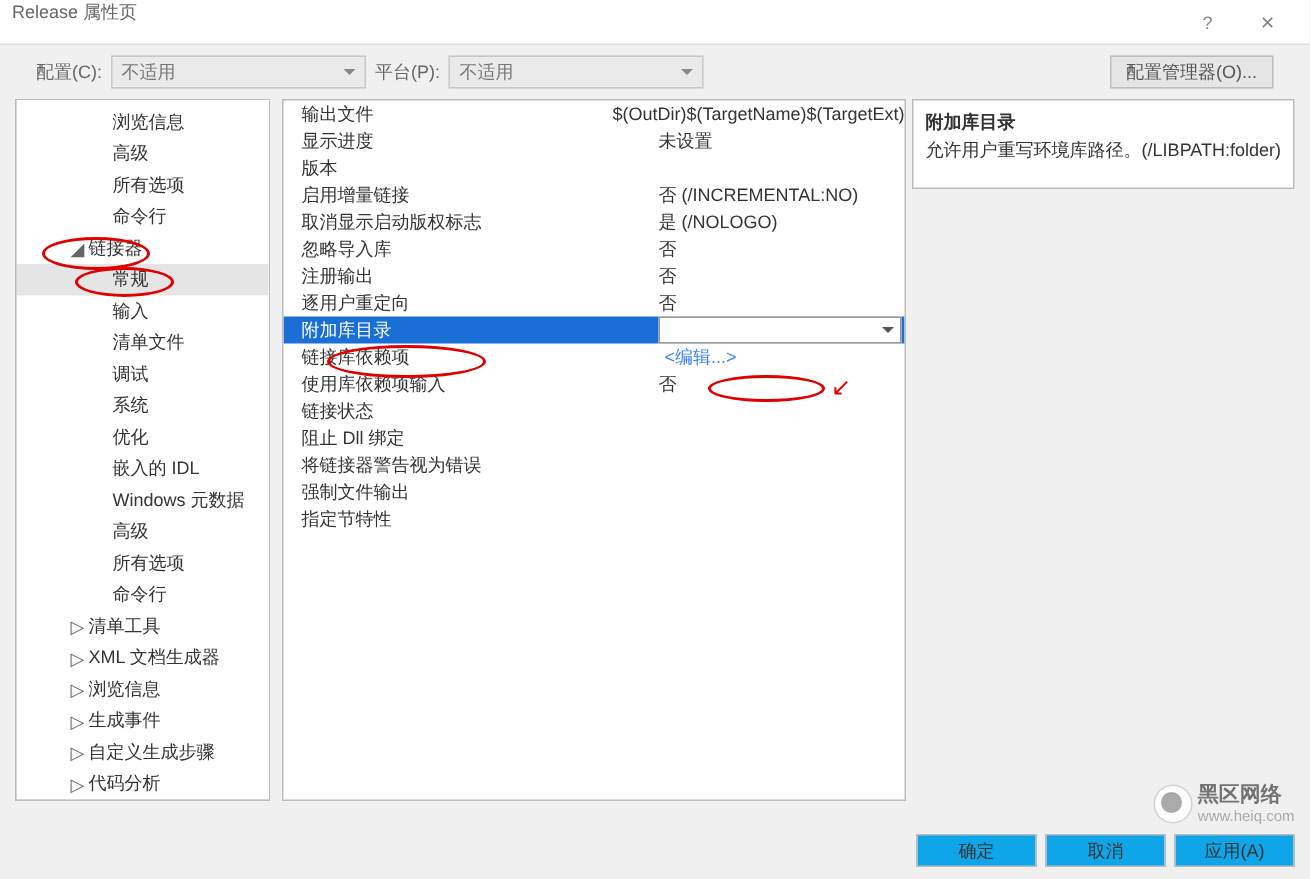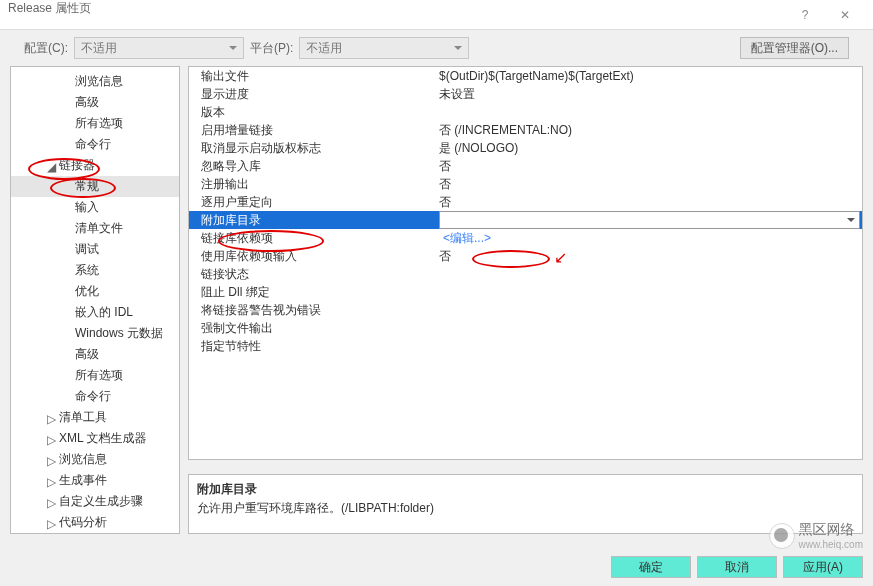--- a/index.html
+++ b/index.html
@@ -7,45 +7,45 @@
 .titlebar{height:30px;background:#fff;border-bottom:1px solid #ddd;display:flex;align-items:flex-start;padding:0 8px}
 .titlebar .title{flex:1;color:#666}
 .titlebar .btn{width:40px;height:30px;display:flex;align-items:center;justify-content:center;color:#888}
 .toolbar{height:36px;display:flex;align-items:center;padding:6px 24px;gap:6px;background:#f0f0f0}
 .toolbar label{color:#666}
 .toolbar .combo{flex:0 0 auto;height:22px;background:#eaeaea;border:1px solid #c8c8c8;color:#777;padding:2px 20px 2px 6px;position:relative;min-width:170px}
 .toolbar .combo::after{content:"";position:absolute;right:6px;top:8px;border:4px solid transparent;border-top-color:#888}
 .toolbar .cfg-btn{height:22px;padding:0 10px;background:#e6e6e6;border:1px solid #bcbcbc;color:#555;margin-left:auto}
 .main{display:flex;height:468px;padding:0 10px;gap:8px}
 .tree{width:170px;border:1px solid #bcbcbc;background:#fff;overflow:auto;padding:4px 0}
-.tree .node{padding:2px 6px;white-space:nowrap;cursor:default;display:flex;align-items:flex-end}
+.tree .node{padding:2px 6px;white-space:nowrap;cursor:default;display:flex;align-items:center}
 .tree .node .arrow{width:12px;display:inline-block;color:#666}
 .tree .node.sel{background:#e5e5e5}
 .tree .ind1{padding-left:36px}
 .tree .ind2{padding-left:52px}
-.right{flex:1;display:flex;flex-direction:column;gap:14px}
+.right{flex:1;display:flex;flex-direction:row;gap:4px}
 .grid{flex:1;border:1px solid #bcbcbc;background:#fff;overflow:auto;position:relative}
 .row{display:flex;height:18px;line-height:18px}
 .row .lab{width:250px;padding-left:12px}
 .row .val{flex:1}
 .row.sel{background:#1a6fd6;color:#fff}
 .row.sel .lab,.row.sel .val{color:#fff}
 .row .val.dd{border:1px solid #999;background:#fff;color:#333;position:relative;height:18px;margin-right:2px}
 .row .val.dd::after{content:"";position:absolute;right:4px;top:6px;border:4px solid transparent;border-top-color:#555}
 .row .val.edit{color:#3b82f6;padding-left:4px}
 .desc{border:1px solid #bcbcbc;background:#fff;padding:6px 8px;height:60px}
 .desc .h{font-weight:bold;margin-bottom:2px}
 .footer{position:absolute;bottom:8px;right:10px;display:flex;gap:6px}
-.footer button{width:80px;height:22px;background:#5eead4;border:1px solid #bcbcbc}
+.footer button{width:80px;height:22px;background:#0ea5e9;border:1px solid #bcbcbc}
 .circ{position:absolute;border:2px solid #e00000;border-radius:50%;pointer-events:none}
 .arrow-ann{position:absolute;color:#e00000;font-size:16px;pointer-events:none}
 .wm{position:absolute;right:10px;bottom:36px;display:flex;align-items:center;gap:4px;color:#888;opacity:.8}
 .wm .logo{width:26px;height:26px;border-radius:50%;background:#fff;border:1px solid #ccc;position:relative}
 .wm .logo::before{content:"";position:absolute;width:14px;height:14px;border-radius:50%;background:#999;left:4px;top:4px}
-.wm .t1{font-size:14px;font-weight:normal;color:#555}
+.wm .t1{font-size:14px;font-weight:bold;color:#555}
 .wm .t2{font-size:10px;color:#999}
 </style>
 </head>
 <body>
 
 <div class="titlebar">
   <span class="title">Release 属性页</span>
   <div class="btn">?</div>
   <div class="btn">✕</div>
 </div>

